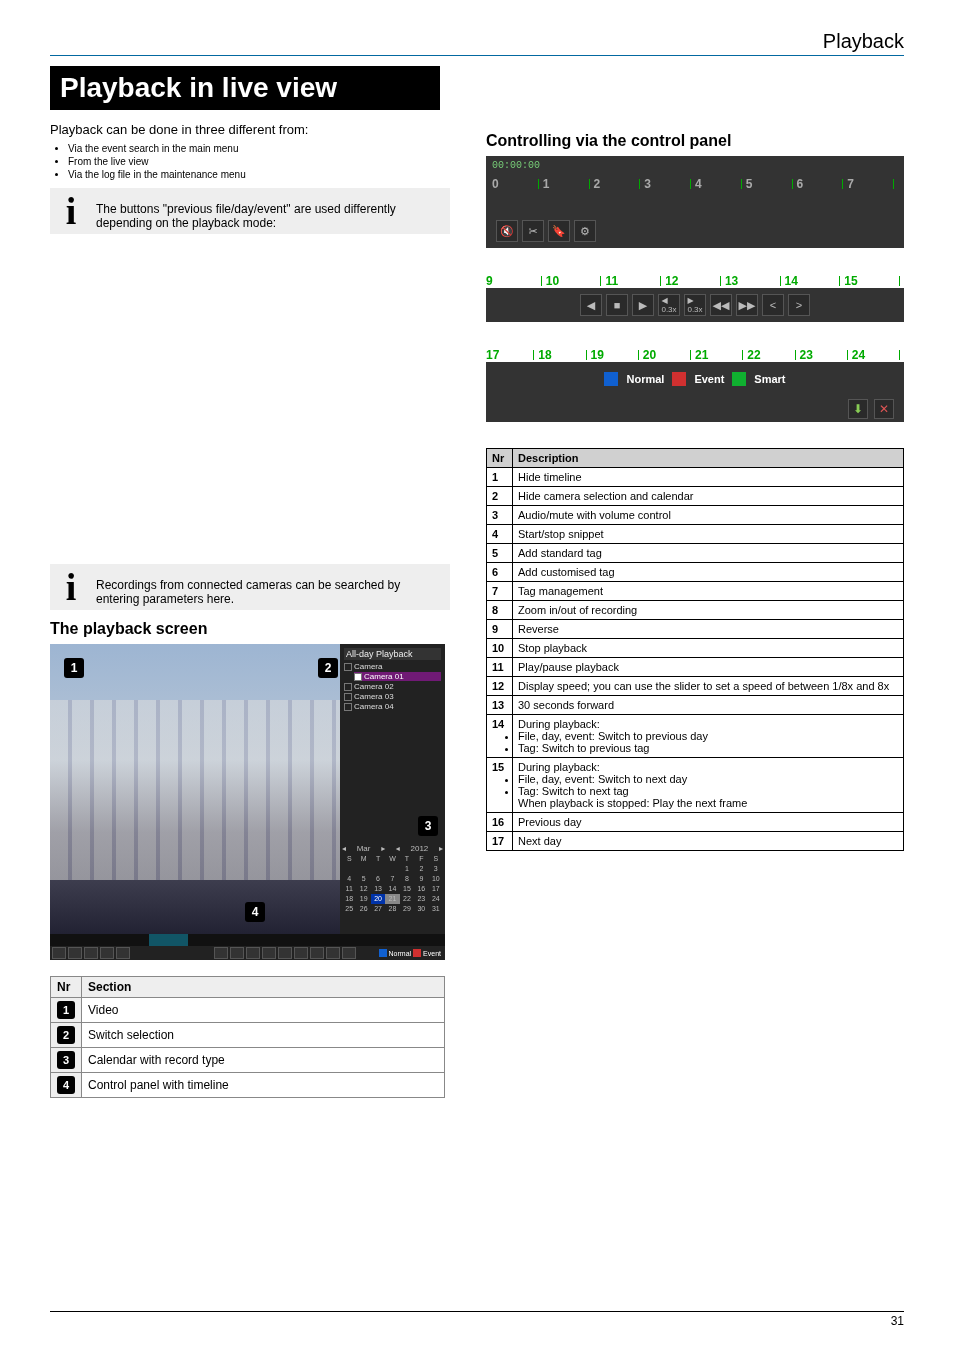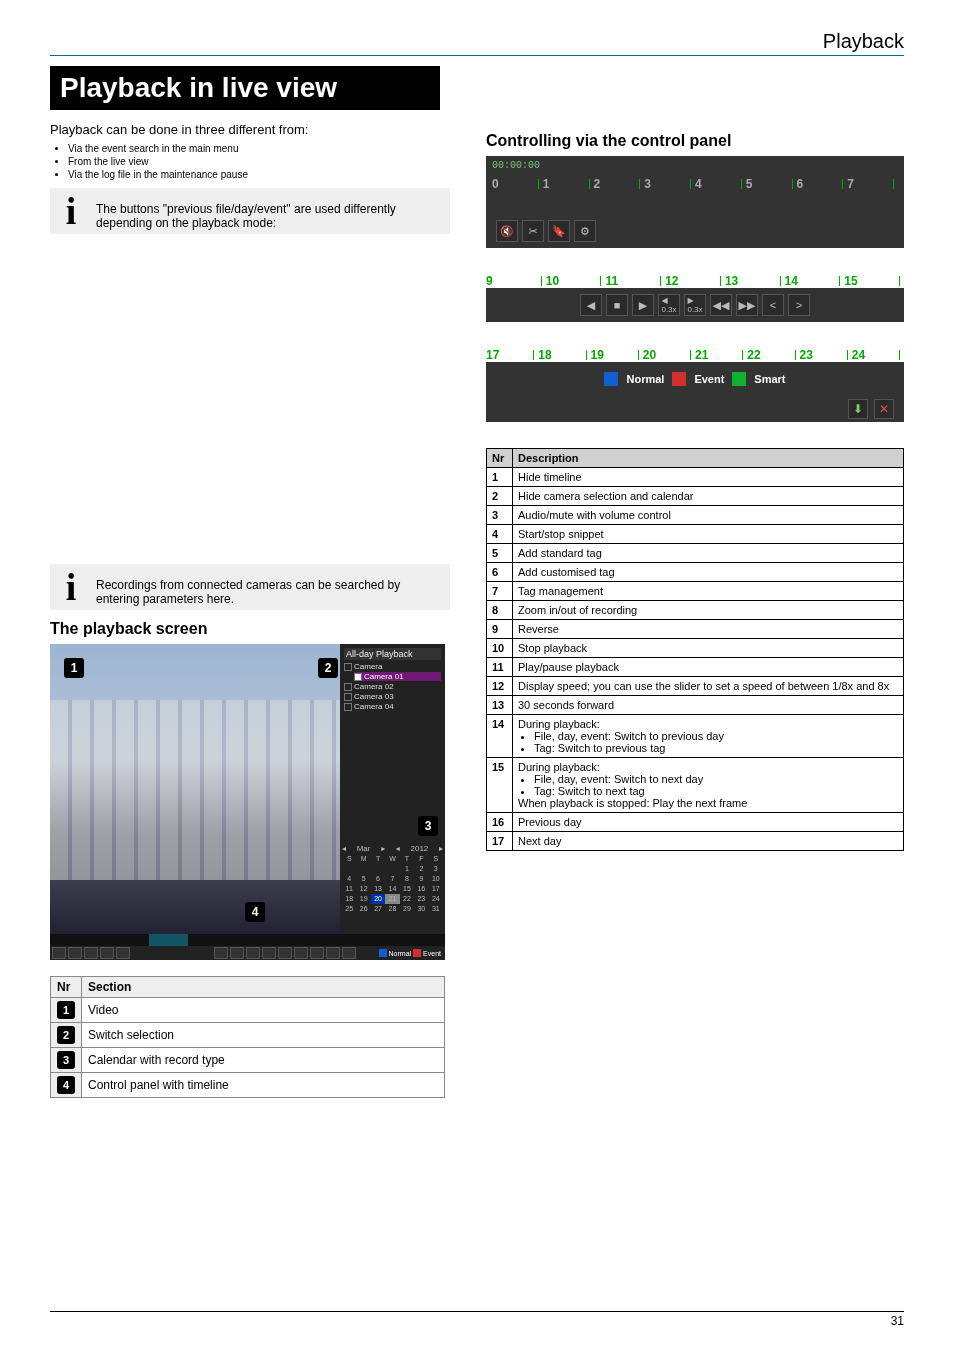--- a/index.html
+++ b/index.html
@@ -136,21 +136,21 @@
   .strip .bar .legend{color:#fff;font-size:11px;font-weight:bold;display:flex;gap:8px;align-items:center;margin:0 auto;}
   .strip .bar .legend .sw{width:14px;height:14px;display:inline-block;}
   .strip .bar.foot{height:26px;justify-content:flex-end;gap:6px;}
   .strip .bar.foot .ic{width:20px;height:20px;background:#2a2a2a;border:1px solid #555;display:flex;align-items:center;justify-content:center;color:#d55;font-size:12px;}
   
   
   .ctl-table { border-collapse: collapse; width: 100%; font-size: 11px; border:1px solid #000; }
   .ctl-table th, .ctl-table td { border:1px solid #000; padding: 3px 5px; text-align:left; vertical-align:top;}
   .ctl-table thead th { background:#d0d0d0; font-weight:bold; }
   .ctl-table td.nr{width:26px;font-weight:bold;}
-  .ctl-table ul{list-style:disc;margin-left:16px;}
+  .ctl-table ul{list-style:disc;margin-left:0;}
   
   .page-footer{
     position:absolute;left:50px;right:50px;bottom:22px;
     border-top:1px solid #000;font-size:12px;text-align:right;padding-top:2px;
   }
 </style>
 </head>
 <body>
 
 
@@ -161,21 +161,21 @@
 
 <div class="black-bar">Playback in live view</div>
 
 <div class="two-col">
 
   <div class="left-col">
     <div class="intro-text">Playback can be done in three different from:</div>
     <ul class="bullets">
       <li>Via the event search in the main menu</li>
       <li>From the live view</li>
-      <li>Via the log file in the maintenance pause</li>
+      <li>Via the log file in the maintenance menu</li>
     </ul>
 
     <div class="info-row">
       <div class="info-icon">i</div>
       <div class="info-text">The buttons "previous file/day/event" are used differently depending on the playback mode:</div>
     </div>
 
     <div class="screenshot-note-wrap">
       <div class="info-row">
         <div class="info-icon">i</div>

